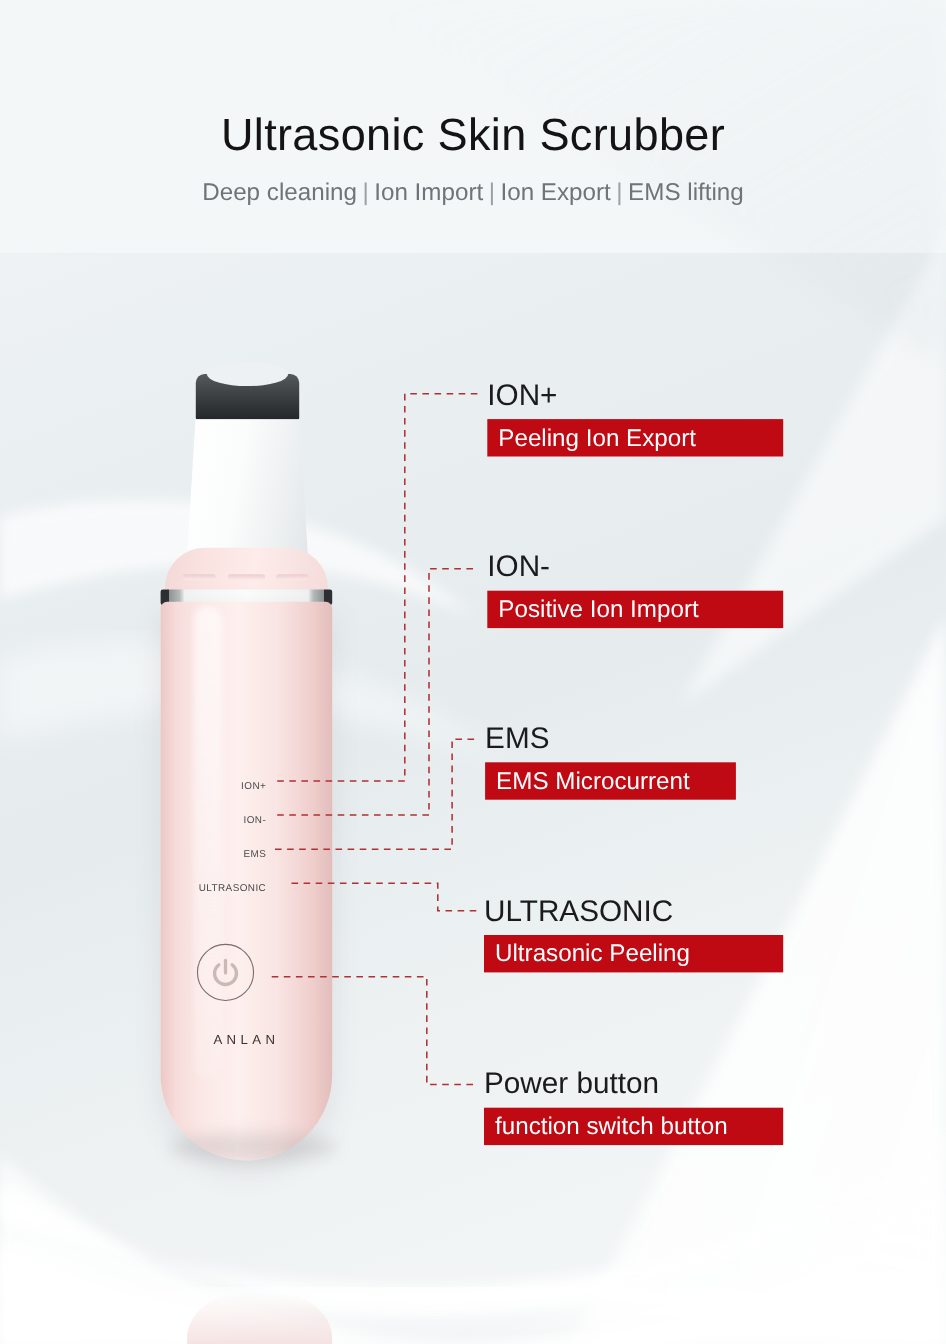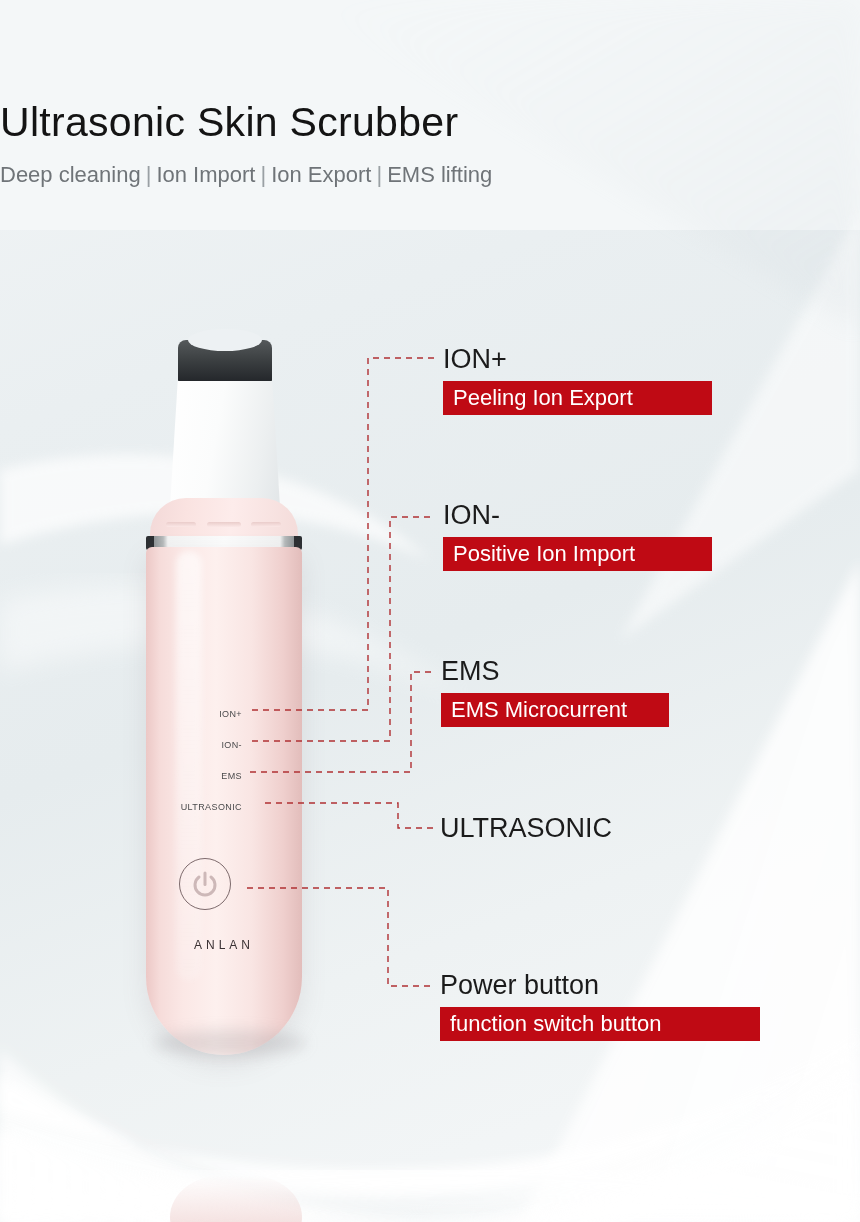--- a/index.html
+++ b/index.html
@@ -23,21 +23,21 @@
     left: 0; top: 0;
     width: 860px; height: 1222px;
     pointer-events: none;
   }
   
   .header {
     position: absolute;
     left: 0;
     top: 96px;
     width: 860px;
-    text-align: left;
+    text-align: center;
   }
   .title {
     font-size: 41px;
     color: #141414;
     letter-spacing: 0.3px;
     line-height: 52px;
     font-weight: 400;
   }
   .subtitle {
     margin-top: 13px;
@@ -362,20 +362,21 @@
     <div class="callout-banner" style="width:269px;">Positive Ion Import</div>
   </div>
 
   <div class="callout" style="left:441px; top:655px;">
     <div class="callout-title">EMS</div>
     <div class="callout-banner" style="width:228px;">EMS Microcurrent</div>
   </div>
 
   <div class="callout" style="left:440px; top:812px;">
     <div class="callout-title">ULTRASONIC</div>
+    <div class="callout-banner" style="width:272px;">Ultrasonic Peeling</div>
   </div>
 
   <div class="callout" style="left:440px; top:969px;">
     <div class="callout-title">Power button</div>
-    <div class="callout-banner" style="width:320px;">function switch button</div>
+    <div class="callout-banner" style="width:272px;">function switch button</div>
   </div>
 
 </div>
 
 </body></html>

